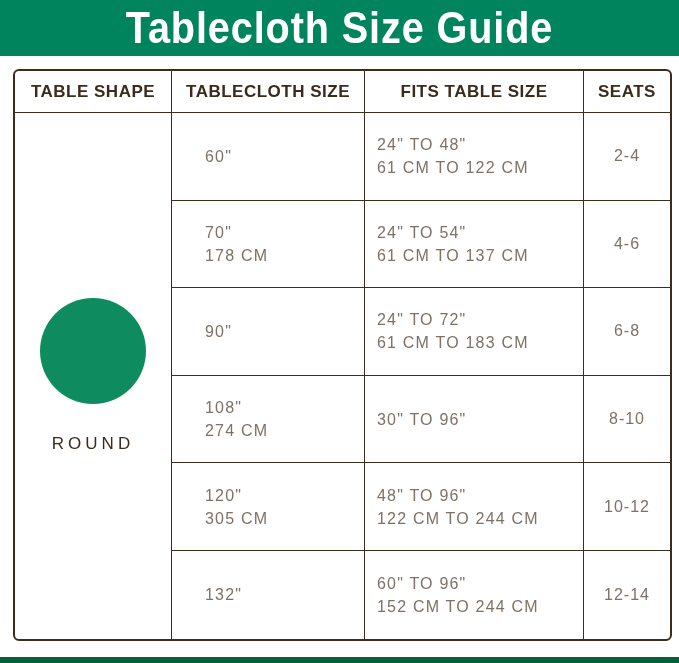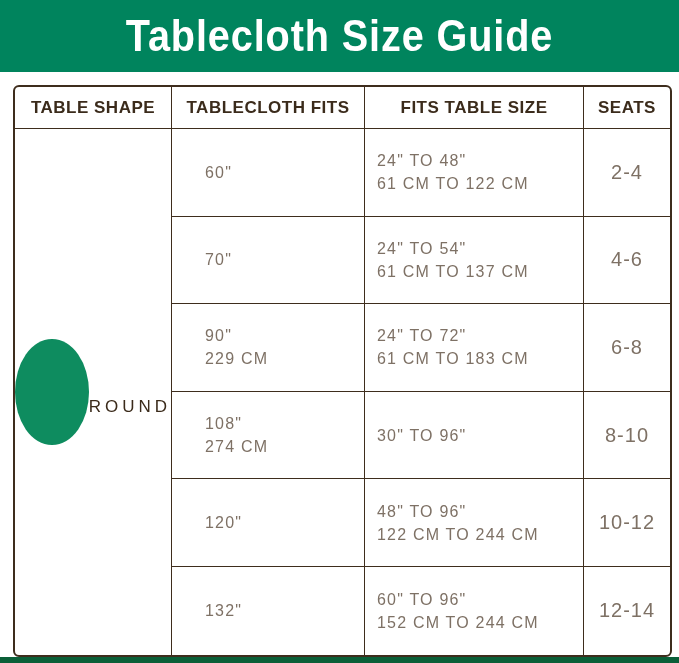--- a/index.html
+++ b/index.html
@@ -12,21 +12,21 @@
   }
   *{box-sizing:border-box;margin:0;padding:0;}
   html,body{width:679px;height:663px;}
   body{
     position:relative;
     background:#ffffff;
     font-family:"Liberation Sans", sans-serif;
     overflow:hidden;
   }
   .banner{
-    width:679px;height:72px;
+    width:679px;height:56px;
     background:var(--banner_green);
     display:flex;align-items:center;justify-content:center;
   }
   .banner h1{
     color:#ffffff;
     font-size:44px;
     font-weight:700;
     letter-spacing:1px;
     transform:scaleX(0.9);
     white-space:nowrap;
@@ -51,21 +51,21 @@
   .cell.last-row{border-bottom:none;}
   .hcell{
     align-items:center;justify-content:center;
     font-size:17px;font-weight:700;
     letter-spacing:0.5px;
     color:var(--header_text);
     white-space:nowrap;
   }
   .shape-cell{
     grid-column:1;grid-row:2 / 8;
-    flex-direction:row;
+    flex-direction:column;
     align-items:center;justify-content:center;
     border-bottom:none;
   }
   .shape-circle{
     width:106px;height:106px;
     border-radius:50%;
     background:var(--circle_green);
   }
   .shape-label{
     margin-top:30px;
@@ -80,40 +80,40 @@
     font-size:16px;
     line-height:23px;
     letter-spacing:1.2px;
     color:var(--body_text);
     white-space:nowrap;
   }
   .size-cell{padding-left:33px;}
   .fits-cell{padding-left:12px;}
   .seats-cell{
     align-items:center;justify-content:center;
-    font-size:20px;
+    font-size:16px;
     letter-spacing:1px;
     color:var(--body_text);
   }
   .bottom-bar{
     position:absolute;left:0;bottom:0;
     width:679px;height:6px;
     background:var(--bottom_bar_green);
   }
 </style>
 </head>
 <body>
 
 <header class="banner">
   <h1>Tablecloth Size Guide</h1>
 </header>
 
 <div class="size-table" id="size-table">
   <div class="cell hcell">TABLE SHAPE</div>
-  <div class="cell hcell">TABLECLOTH FITS</div>
+  <div class="cell hcell">TABLECLOTH SIZE</div>
   <div class="cell hcell">FITS TABLE SIZE</div>
   <div class="cell hcell last-col">SEATS</div>
 
   <div class="cell shape-cell last-row">
     <div class="shape-circle"></div>
     <div class="shape-label">ROUND</div>
   </div>
 
   <div class="cell size-cell">
     <div>60"</div>
@@ -121,32 +121,32 @@
   <div class="cell fits-cell">
     <div>24" TO 48"</div>
     <div>61 CM TO 122 CM</div>
   </div>
   <div class="cell seats-cell last-col">
     <span>2-4</span>
   </div>
 
   <div class="cell size-cell">
     <div>70"</div>
+    <div>178 CM</div>
   </div>
   <div class="cell fits-cell">
     <div>24" TO 54"</div>
     <div>61 CM TO 137 CM</div>
   </div>
   <div class="cell seats-cell last-col">
     <span>4-6</span>
   </div>
 
   <div class="cell size-cell">
     <div>90"</div>
-    <div>229 CM</div>
   </div>
   <div class="cell fits-cell">
     <div>24" TO 72"</div>
     <div>61 CM TO 183 CM</div>
   </div>
   <div class="cell seats-cell last-col">
     <span>6-8</span>
   </div>
 
   <div class="cell size-cell">
@@ -155,20 +155,21 @@
   </div>
   <div class="cell fits-cell">
     <div>30" TO 96"</div>
   </div>
   <div class="cell seats-cell last-col">
     <span>8-10</span>
   </div>
 
   <div class="cell size-cell">
     <div>120"</div>
+    <div>305 CM</div>
   </div>
   <div class="cell fits-cell">
     <div>48" TO 96"</div>
     <div>122 CM TO 244 CM</div>
   </div>
   <div class="cell seats-cell last-col">
     <span>10-12</span>
   </div>
 
   <div class="cell size-cell last-row">

